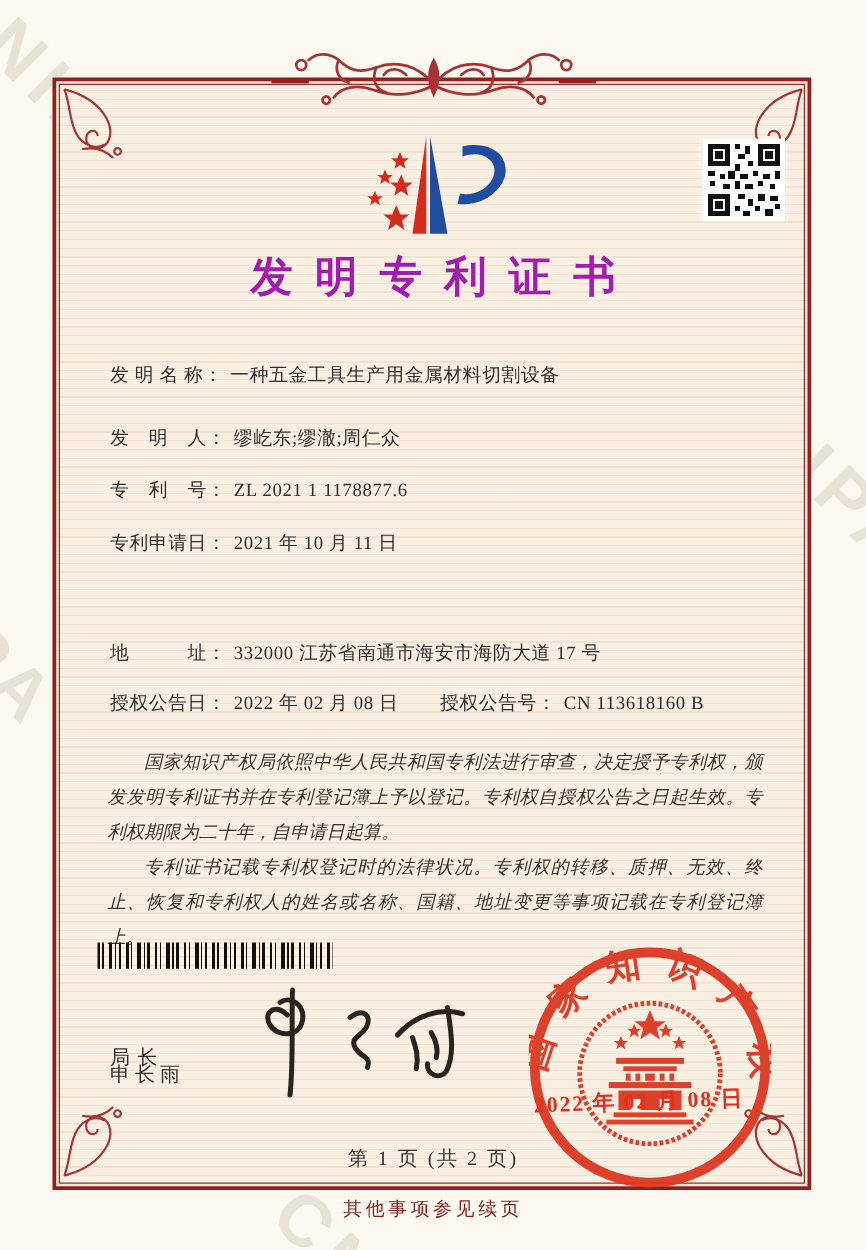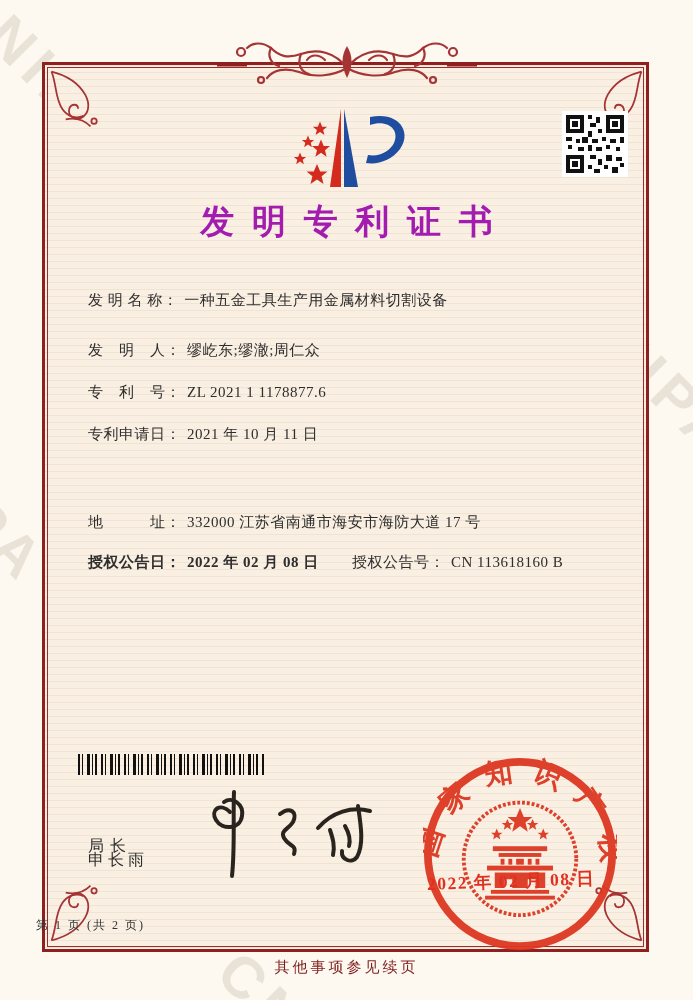--- a/index.html
+++ b/index.html
@@ -31,21 +31,21 @@
   .logo{position:absolute;left:278px;top:97px;z-index:5;}
   .qr{position:absolute;left:562px;top:111px;width:66px;height:66px;z-index:5;background:#fff;}
   .title{position:absolute;left:0;right:0;top:199px;text-align:center;font-size:34px;font-weight:bold;
          letter-spacing:0.52em;text-indent:0.52em;color:#a21caf;z-index:5;}
 
   
   .row{position:absolute;left:88px;font-size:15px;color:#2e2e2e;letter-spacing:0.5px;z-index:5;white-space:nowrap;}
   .row .lab{display:inline-block;}
   .row .val{margin-left:6px;}
   .r1{top:291px;} .r2{top:341px;} .r3{top:383px;} .r4{top:425px;}
-  .r5{top:467px;} .r6{top:513px;} .r7{top:553px;font-weight:bold;} .r7b{top:553px;left:352px;}
+  .r5{top:467px;} .r6{top:513px;} .r7{top:553px;} .r7b{top:553px;left:352px;}
 
   
   .body-text{position:absolute;left:86px;top:596px;width:524px;z-index:5;
              font-style:italic;font-size:14.6px;line-height:1.92;color:#3a332c;text-align:justify;}
   .body-text p{margin:0;text-indent:2em;}
 
   .barcode{position:absolute;left:78px;top:754px;width:188px;height:21px;z-index:5;
     background:repeating-linear-gradient(90deg,
       #111 0 2px, transparent 2px 4px, #111 4px 5px, transparent 5px 9px,
       #111 9px 12px, transparent 12px 14px, #111 14px 15px, transparent 15px 17px,
@@ -53,22 +53,22 @@
 
   .sig-title{position:absolute;left:88px;top:836px;font-size:16px;letter-spacing:6px;color:#2e2e2e;z-index:5;}
   .sig-name{position:absolute;left:88px;top:850px;font-size:16px;letter-spacing:4px;color:#2e2e2e;z-index:5;}
   .sig-hand{position:absolute;left:192px;top:786px;z-index:6;}
 
   
   .seal{position:absolute;left:423px;top:757px;width:194px;height:194px;z-index:5;opacity:0.95;}
   .seal-date{position:absolute;left:427px;top:869px;z-index:7;color:#e03020;font-weight:bold;
              font-size:17.5px;letter-spacing:1.5px;transform:rotate(-2deg);white-space:nowrap;}
 
-  .page-num{position:absolute;left:0;right:0;top:917px;text-align:left;font-size:12px;
-            letter-spacing:2px;color:#333;z-index:5;margin-left:36px;}
+  .page-num{position:absolute;left:0;right:0;top:917px;text-align:center;font-size:16px;
+            letter-spacing:2px;color:#333;z-index:5;}
   .cont-note{position:absolute;left:0;right:0;top:958px;text-align:center;font-size:15px;
              letter-spacing:3px;color:#7f1d1d;z-index:5;}
 </style>
 </head>
 <body>
 
 <div class="page">
 
   <div class="wm" style="left:-14px;top:-34px;">CNIPA</div>
   <div class="wm" style="left:598px;top:272px;">CNIPA</div>
@@ -202,20 +202,24 @@
   <div class="row r6">
     <span class="lab">地　　　址：</span><span class="val">332000 江苏省南通市海安市海防大道 17 号</span>
   </div>
   <div class="row r7">
     <span class="lab">授权公告日：</span><span class="val">2022 年 02 月 08 日</span>
   </div>
   <div class="row r7b">
     <span class="lab">授权公告号：</span><span class="val">CN 113618160 B</span>
   </div>
 
+  <div class="body-text">
+    <p>国家知识产权局依照中华人民共和国专利法进行审查，决定授予专利权，颁发发明专利证书并在专利登记簿上予以登记。专利权自授权公告之日起生效。专利权期限为二十年，自申请日起算。</p>
+    <p>专利证书记载专利权登记时的法律状况。专利权的转移、质押、无效、终止、恢复和专利权人的姓名或名称、国籍、地址变更等事项记载在专利登记簿上。</p>
+  </div>
 
   <div class="barcode"></div>
 
   <div class="sig-title">局长</div>
   <div class="sig-name">申长雨</div>
   <svg class="sig-hand" width="200" height="95" viewBox="0 0 200 95">
     <g stroke="#2a241e" stroke-width="4" fill="none" stroke-linecap="round" stroke-linejoin="round">
       <path d="M38,26 C28,16 18,24 24,34 C30,44 48,44 50,30 C52,18 40,10 32,16"></path>
       <path d="M42,6 C41,30 43,62 40,90"></path>
       <path d="M88,28 C98,20 106,26 101,36 C96,44 88,44 92,52 C97,61 105,58 102,68"></path>

